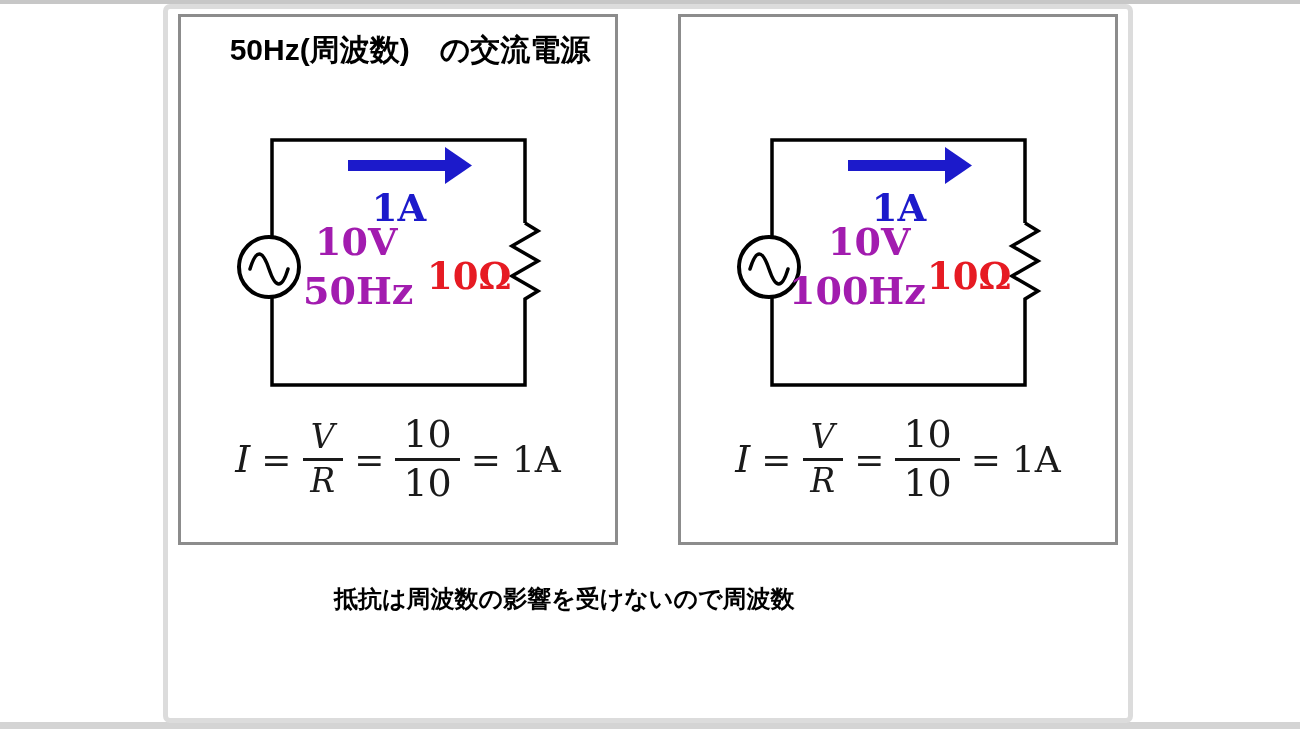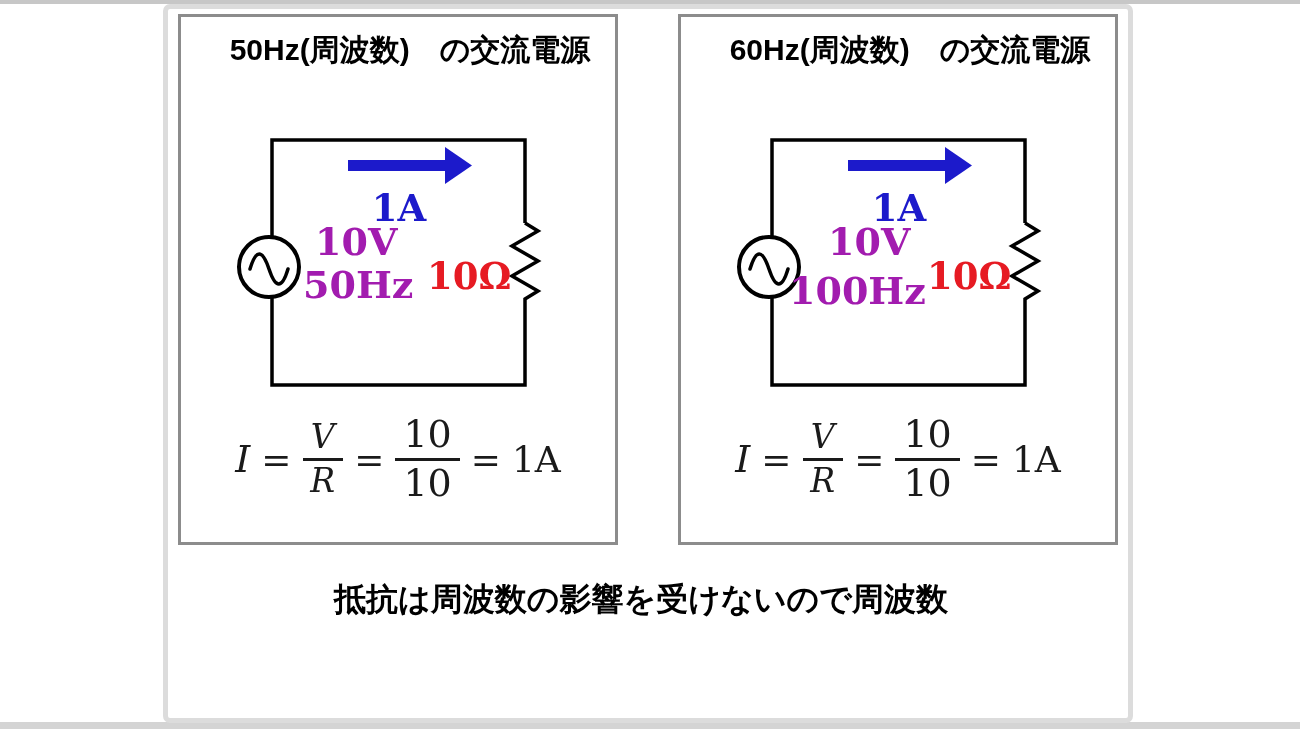--- a/index.html
+++ b/index.html
@@ -48,21 +48,21 @@
   .formula .sym{font-style:italic; font-size:38px;}
   .formula .eq{font-size:36px;}
   .formula .result{font-size:36px;}
   .frac{display:inline-flex; flex-direction:column; align-items:center; line-height:1.05;}
   .frac .num{padding:0 8px 3px 8px; border-bottom:3px solid #1a1a1a;}
   .frac .den{padding:3px 8px 0 8px;}
   .frac .var{font-style:italic; font-size:33px;}
   .frac .val{font-size:38px;}
   .caption{
     position:absolute; left:334px; top:570px; color:#000;
-    font-size:32px; font-weight:700; line-height:58px; text-align:left;
+    font-size:24px; font-weight:700; line-height:58px; text-align:left;
     white-space:nowrap;
   }
 </style>
 </head>
 <body>
 
 <div class="stage">
 
   <div class="edge-strip top"></div>
   <div class="edge-strip bottom"></div>
@@ -74,21 +74,21 @@
       <path class="wire" d="M344,206 V123 H91 V368 H344 V288"></path>
       <path class="zigzag" d="M344,206 L357,214 L331,229 L357,244 L331,259 L357,274 L344,282 L344,288"></path>
       <circle class="src-circle" cx="88" cy="250" r="30"></circle>
       <path class="sine" d="M69,252 Q78,222 88,252 Q98,282 107,252"></path>
       <rect class="arrow-fill" x="167" y="143" width="99" height="11"></rect>
       <polygon class="arrow-fill" points="264,130 264,167 291,148.5"></polygon>
     </svg>
     <h2 class="panel-title">50Hz(周波数)　の交流電源</h2>
     <div class="lbl current" style="left:168px; top:173px;">1A</div>
     <div class="lbl volt" style="left:134px; top:206px;">10V</div>
-    <div class="lbl freq" style="left:122px; top:249px;">50Hz</div>
+    <div class="lbl freq" style="left:122px; top:255px;">50Hz</div>
     <div class="lbl res" style="left:246px; top:241px;">10Ω</div>
     <div class="formula">
       <span class="sym">I</span>
       <span class="eq">=</span>
       <span class="frac">
         <span class="num var">V</span>
         <span class="den var">R</span>
       </span>
       <span class="eq">=</span>
       <span class="frac">
@@ -102,21 +102,20 @@
 
   <section class="panel right">
     <svg class="circuit-svg" viewBox="0 0 434 525" xmlns="http://www.w3.org/2000/svg">
       <path class="wire" d="M344,206 V123 H91 V368 H344 V288"></path>
       <path class="zigzag" d="M344,206 L357,214 L331,229 L357,244 L331,259 L357,274 L344,282 L344,288"></path>
       <circle class="src-circle" cx="88" cy="250" r="30"></circle>
       <path class="sine" d="M69,252 Q78,222 88,252 Q98,282 107,252"></path>
       <rect class="arrow-fill" x="167" y="143" width="99" height="11"></rect>
       <polygon class="arrow-fill" points="264,130 264,167 291,148.5"></polygon>
     </svg>
-    <h2 class="panel-title">60Hz(周波数)　の交流電源</h2>
     <div class="lbl current" style="left:168px; top:173px;">1A</div>
     <div class="lbl volt" style="left:147px; top:206px;">10V</div>
     <div class="lbl freq" style="left:108px; top:255px;">100Hz</div>
     <div class="lbl res" style="left:246px; top:241px;">10Ω</div>
     <div class="formula">
       <span class="sym">I</span>
       <span class="eq">=</span>
       <span class="frac">
         <span class="num var">V</span>
         <span class="den var">R</span>

